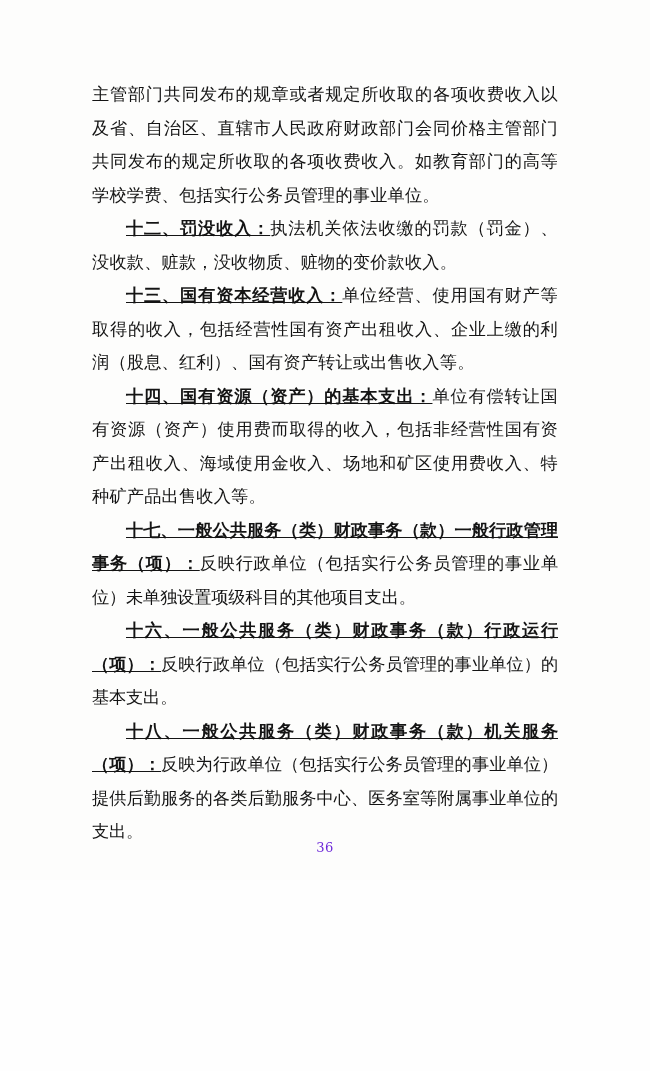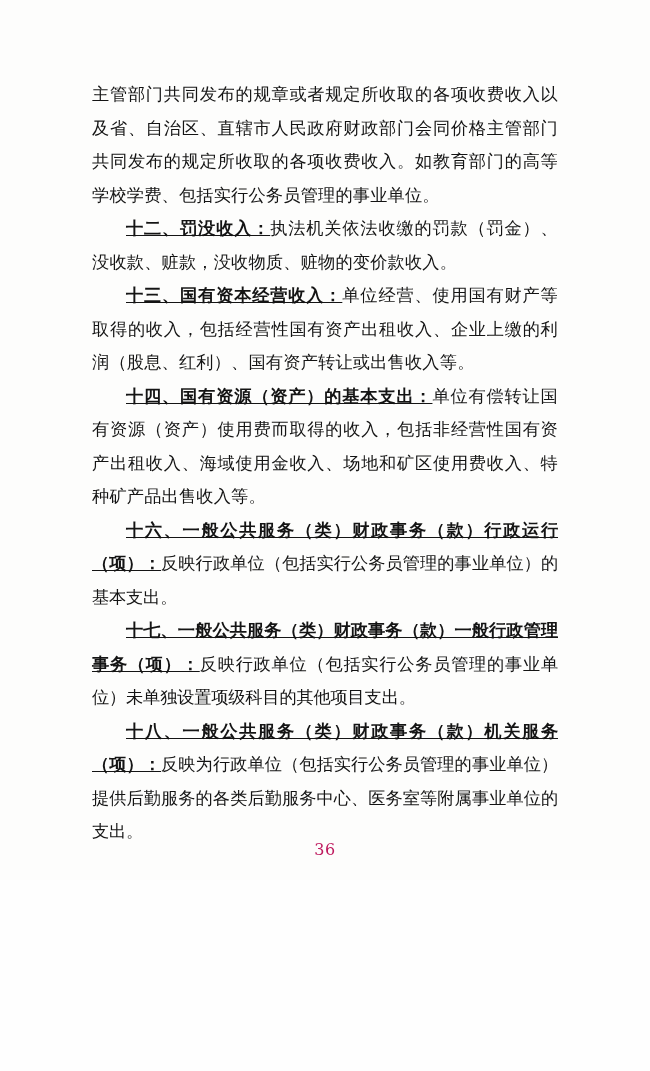--- a/index.html
+++ b/index.html
@@ -48,23 +48,23 @@
   }
   .para.tight {
     letter-spacing: -0.15px;
   }
   #pagenum {
     position: absolute;
     left: 0;
     right: 0;
     top: 840px;
     text-align: center;
-    font-size: 16px;
+    font-size: 13px;
     font-family: "DejaVu Serif", "Liberation Serif", serif;
-    color: #be185d;
+    color: #6d28d9;
     letter-spacing: 0.5px;
   }
   .blank-bottom {
     position: absolute;
     left: 0;
     top: 880px;
     width: 650px;
     height: 191px;
     background: #fefefe;
   }
@@ -87,25 +87,25 @@
     <p class="para indent">
       <b class="bold-lead">十三、国有资本经营收入：</b><span>单位经营、使用国有财产等取得的收入，包括经营性国有资产出租收入、企业上缴的利润（股息、红利）、国有资产转让或出售收入等。</span>
     </p>
 
     <p class="para indent">
       <b class="bold-lead">十四、国有资源（资产）的基本支出：</b><span>单位有偿转让国有资源（资产）使用费而取得的收入，包括非经营性国有资产出租收入、海域使用金收入、场地和矿区使用费收入、特种矿产品出售收入等。</span>
     </p>
 
 
     <p class="para indent tight">
-      <b class="bold-lead">十六、一般公共服务（类）财政事务（款）行政运行（项）：</b><span>反映行政单位（包括实行公务员管理的事业单位）的基本支出。</span>
+      <b class="bold-lead">十七、一般公共服务（类）财政事务（款）一般行政管理事务（项）：</b><span>反映行政单位（包括实行公务员管理的事业单位）未单独设置项级科目的其他项目支出。</span>
     </p>
 
     <p class="para indent tight">
-      <b class="bold-lead">十七、一般公共服务（类）财政事务（款）一般行政管理事务（项）：</b><span>反映行政单位（包括实行公务员管理的事业单位）未单独设置项级科目的其他项目支出。</span>
+      <b class="bold-lead">十六、一般公共服务（类）财政事务（款）行政运行（项）：</b><span>反映行政单位（包括实行公务员管理的事业单位）的基本支出。</span>
     </p>
 
     <p class="para indent tight">
       <b class="bold-lead">十八、一般公共服务（类）财政事务（款）机关服务（项）：</b><span>反映为行政单位（包括实行公务员管理的事业单位）提供后勤服务的各类后勤服务中心、医务室等附属事业单位的支出。</span>
     </p>
 
   </div>
 
   <div id="pagenum">36</div>
 

